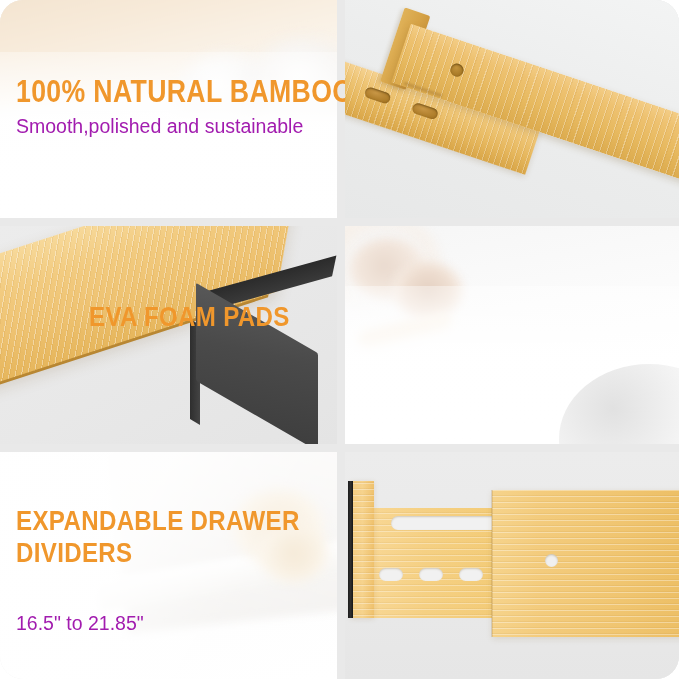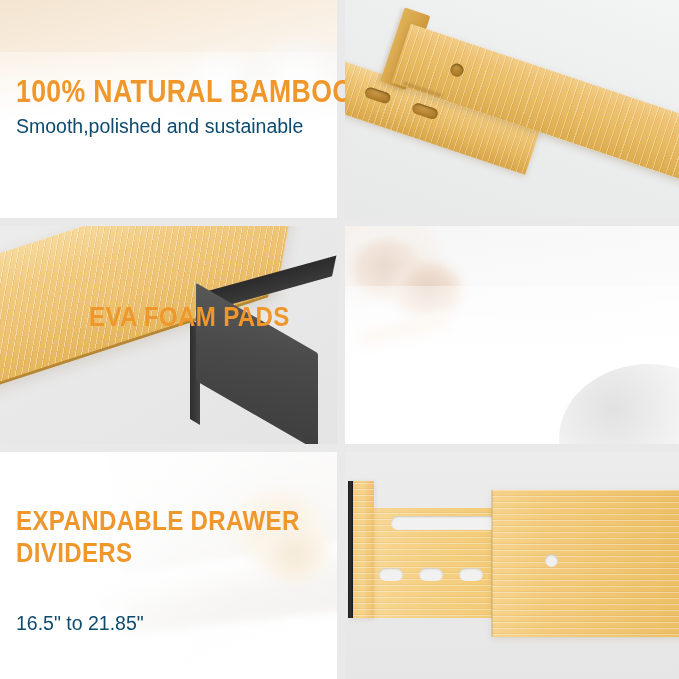--- a/index.html
+++ b/index.html
@@ -10,20 +10,21 @@
   body {
     font-family: "Liberation Sans", sans-serif;
   }
 
   #infographic {
     position: relative;
     width: 679px;
     height: 679px;
     background: #e9e9e9;
     overflow: hidden;
+    border-radius: 23px;
   }
 
   
   .panel {
     position: absolute;
     overflow: hidden;
     background: #f7f7f7;
   }
 
   
@@ -396,21 +397,21 @@
     font-weight: 700;
     color: #f0972c;
     letter-spacing: 0.4px;
     line-height: 1.06;
     transform: scaleX(0.86);
     transform-origin: left center;
     white-space: nowrap;
   }
   .subline {
     position: absolute;
-    color: #0c4a6e;
+    color: #a21caf;
     font-weight: 400;
     line-height: 1.3;
   }
 
   #headline-natural-bamboo { left: 16px; top: 76px; font-size: 31px; }
   #subline-natural-bamboo  { left: 16px; top: 114px; font-size: 19.5px; }
 
   #headline-eva-foam { left: 89px; top: 302px; font-size: 28px; transform-origin: left center; }
   #subline-eva-foam  { left: 82px; top: 340px; font-size: 19.5px; }
 

